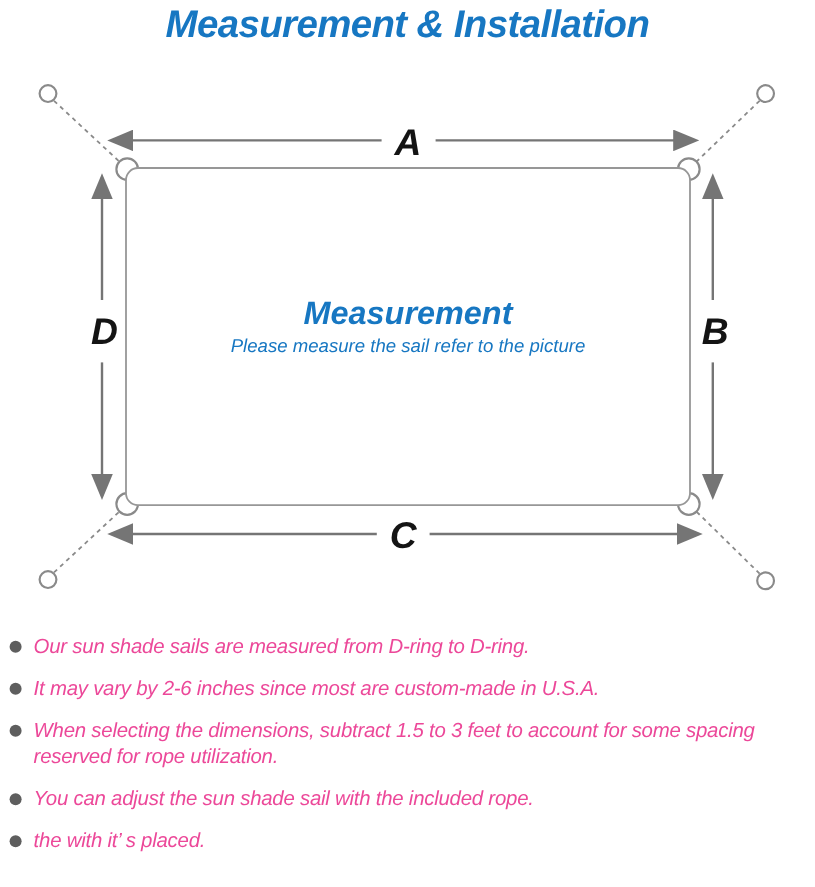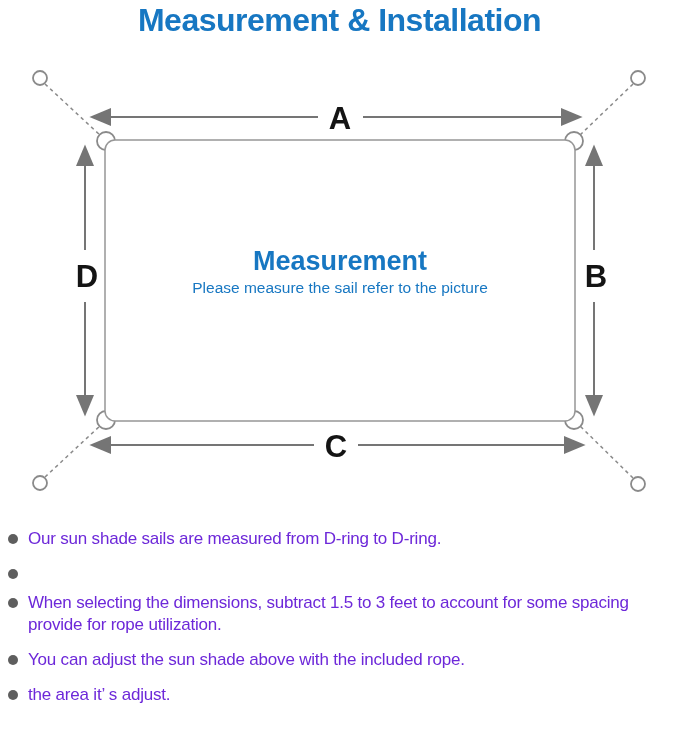--- a/index.html
+++ b/index.html
@@ -3,20 +3,21 @@
 <meta charset="utf-8">
 <style>
   html, body { margin: 0; padding: 0; background: #ffffff; }
   .page {
     position: relative;
     width: 679px;
     height: 739px;
     background: #ffffff;
     overflow: hidden;
     font-family: "Liberation Sans", sans-serif;
+    font-style: italic;
   }
   .title {
     position: absolute;
     top: 0;
     left: 0;
     width: 100%;
     margin: 0;
     text-align: center;
     font-size: 32px;
     line-height: 40px;
@@ -58,21 +59,21 @@
     position: absolute;
     top: 528px;
     left: 8px;
     right: 4px;
   }
   .note-item {
     display: flex;
     align-items: flex-start;
     gap: 10px;
     margin-bottom: 13px;
-    color: #6d28d9;
+    color: #ec4899;
     font-size: 17px;
     line-height: 22px;
     letter-spacing: -0.2px;
   }
   .bullet-dot {
     flex: none;
     width: 10px;
     height: 10px;
     margin-top: 6px;
     border-radius: 50%;
@@ -148,35 +149,38 @@
 
   <div class="notes">
     <div class="note-item">
       <span class="bullet-dot"></span>
       <span>
         <span class="note-line">Our sun shade sails are measured from D-ring to D-ring.</span>
       </span>
     </div>
     <div class="note-item">
       <span class="bullet-dot"></span>
+      <span>
+        <span class="note-line">It may vary by 2-6 inches since most are custom-made in U.S.A.</span>
+      </span>
     </div>
     <div class="note-item">
       <span class="bullet-dot"></span>
       <span>
         <span class="note-line">When selecting the dimensions, subtract 1.5 to 3 feet to account for some spacing</span>
-        <span class="note-line">provide for rope utilization.</span>
+        <span class="note-line">reserved for rope utilization.</span>
       </span>
     </div>
     <div class="note-item">
       <span class="bullet-dot"></span>
       <span>
-        <span class="note-line">You can adjust the sun shade above with the included rope.</span>
+        <span class="note-line">You can adjust the sun shade sail with the included rope.</span>
       </span>
     </div>
     <div class="note-item">
       <span class="bullet-dot"></span>
       <span>
-        <span class="note-line">the area it’ s adjust.</span>
+        <span class="note-line">the with it’ s placed.</span>
       </span>
     </div>
   </div>
 
 </div>
 
 </body></html>

